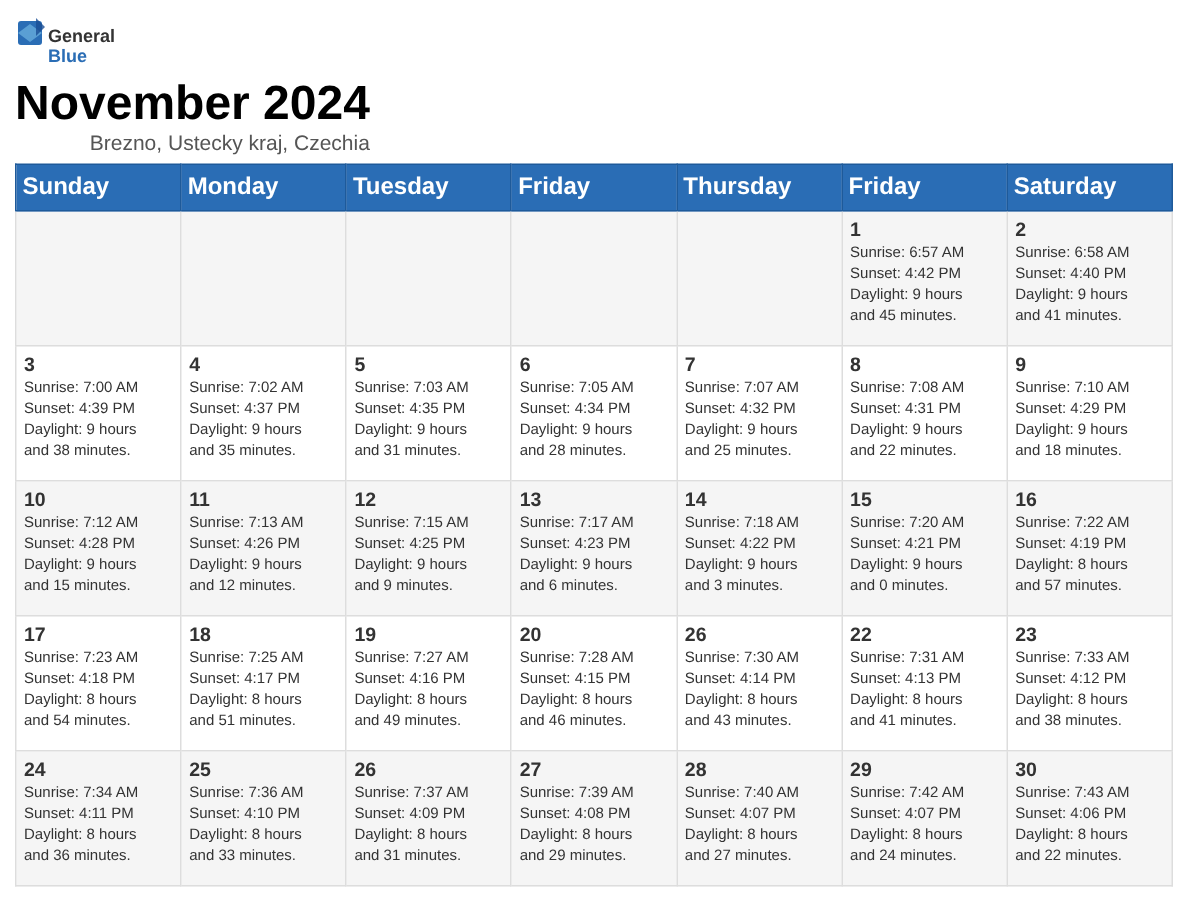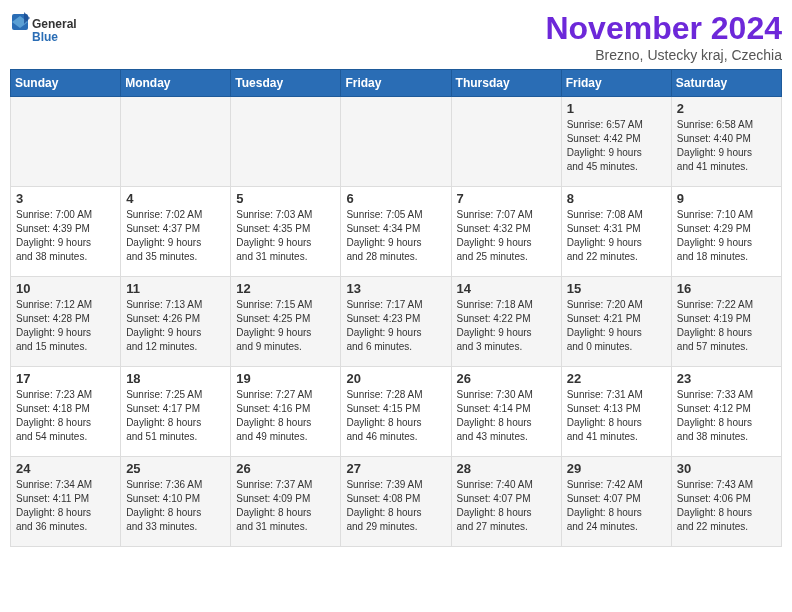--- a/index.html
+++ b/index.html
@@ -8,47 +8,48 @@
       background: #fff;
       width: 792px;
       min-height: 612px;
       padding: 10px;
     }
     .header {
       display: flex;
       align-items: flex-start;
       justify-content: space-between;
       margin-bottom: 6px;
+      flex-direction: column;
     }
     .logo {
       display: flex;
       align-items: center;
       gap: 4px;
     }
     .title-block {
       text-align: right;
     }
     .month-title {
       font-size: 32px;
       font-weight: bold;
-      color: #6d28d9;
+      color: #000000;
     }
     .location {
       font-size: 14px;
       color: #555;
     }
     table {
       width: 100%;
       border-collapse: collapse;
       table-layout: fixed;
     }
     thead tr th {
       background: #2a6db5;
       color: #fff;
-      font-size: 12px;
+      font-size: 16px;
       font-weight: bold;
       padding: 6px 4px;
       text-align: left;
       border: 1px solid #1e5a9a;
     }
     tbody tr td {
       vertical-align: top;
       padding: 4px 5px;
       font-size: 10px;
       color: #333;

